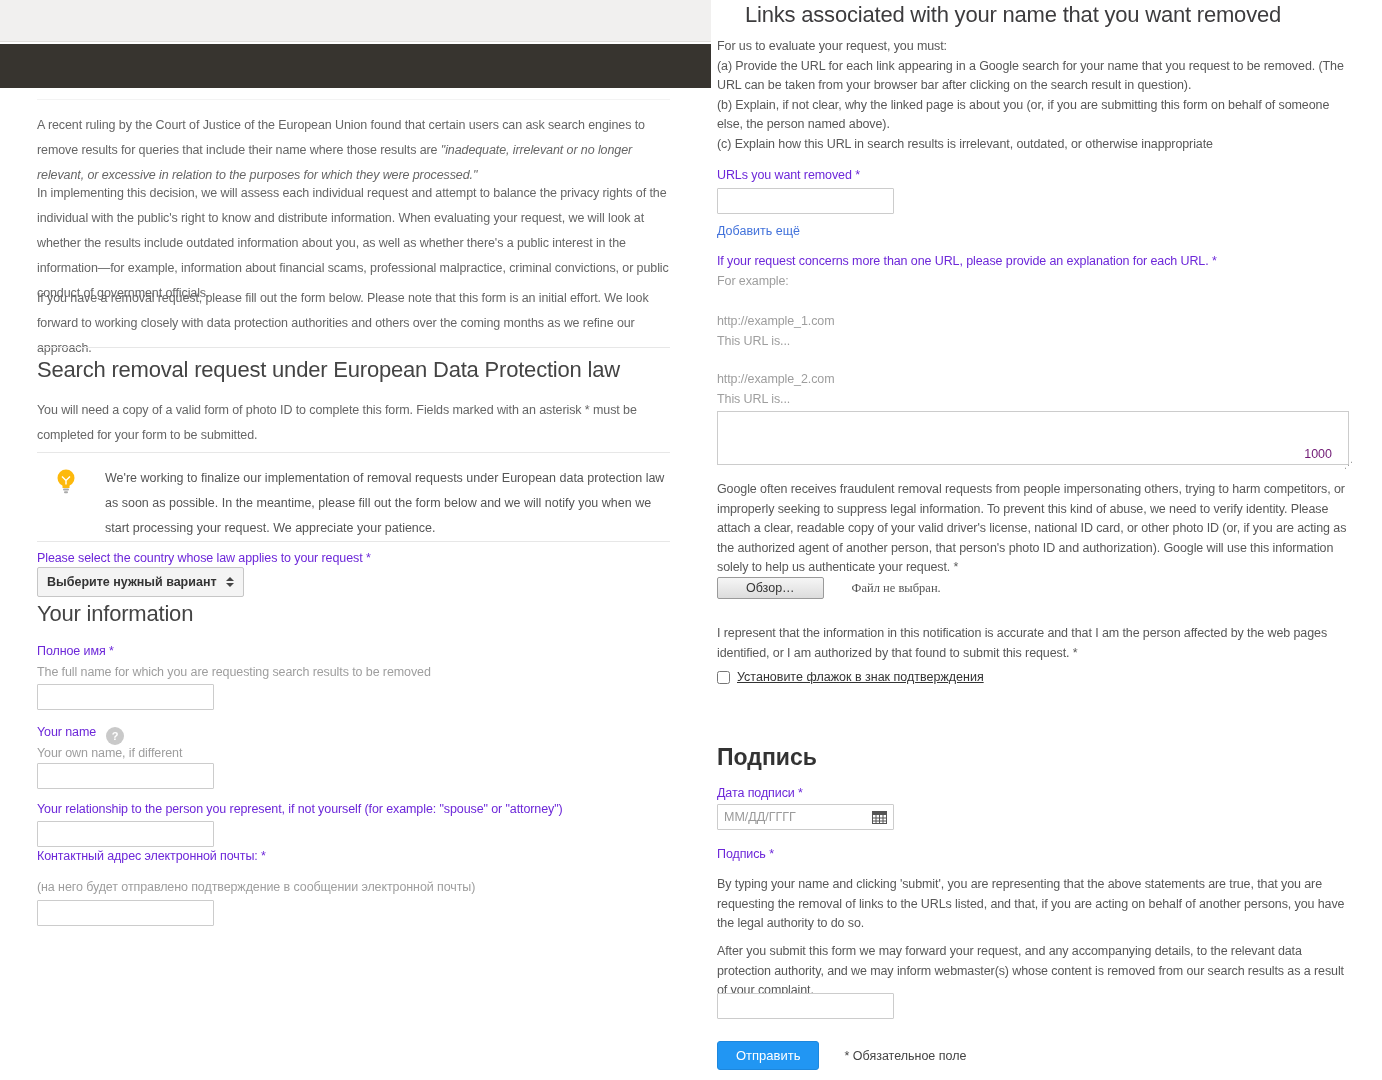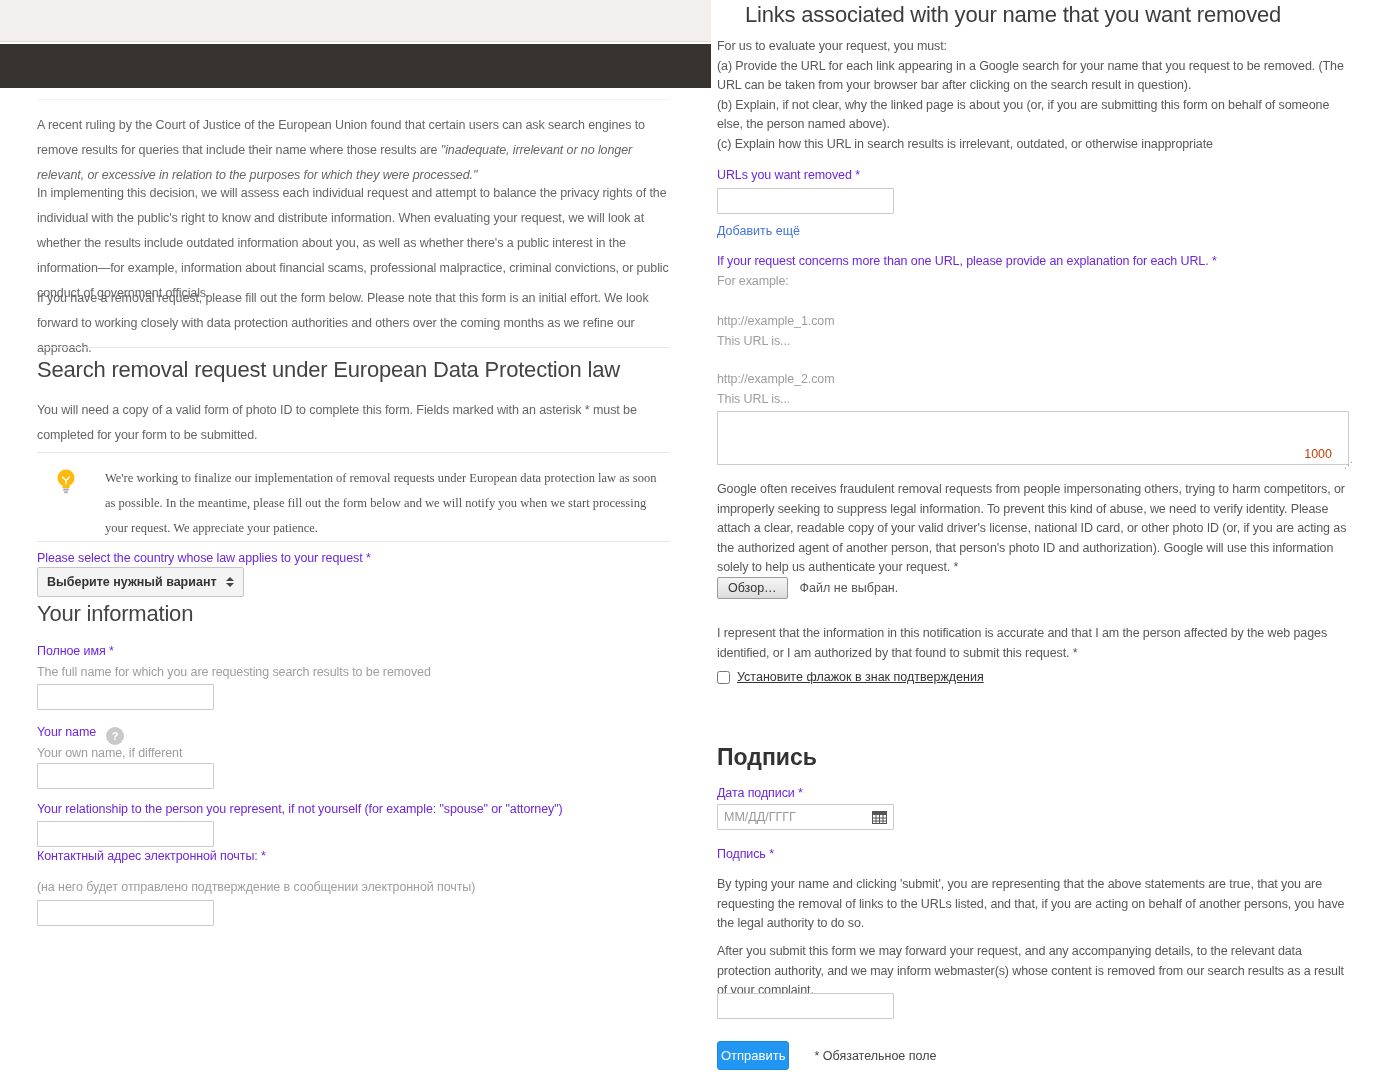--- a/index.html
+++ b/index.html
@@ -39,40 +39,40 @@
   .select-box{display:inline-flex;align-items:center;height:30px;box-sizing:border-box;padding:0 9px;background:#f4f4f4;border:1px solid #c6c6c6;border-radius:2px;cursor:default;}
   .select-box .sel-label{font-size:12.5px;font-weight:700;color:#333;}
   .arrows{display:inline-flex;flex-direction:column;margin-left:9px;row-gap:2px;}
   .tri-up{width:0;height:0;border-left:4px solid transparent;border-right:4px solid transparent;border-bottom:4px solid #444;}
   .tri-down{width:0;height:0;border-left:4px solid transparent;border-right:4px solid transparent;border-top:4px solid #444;}
 
   .help-badge{display:inline-flex;align-items:center;justify-content:center;width:18px;height:18px;border-radius:50%;background:#c9c9c9;color:#fff;font-size:11px;font-weight:700;margin-left:10px;vertical-align:-4px;}
 
   .notice-row{display:flex;}
   .bulb{width:22px;height:28px;margin:2px 0 0 18px;flex:none;}
-  .notice-text{margin-left:28px;width:560px;font-size:12.5px;line-height:25px;color:#555;font-family:Liberation Serif, serif;}
+  .notice-text{margin-left:28px;width:560px;font-size:12.5px;line-height:25px;color:#555;}
 
   .ta-wrap{position:relative;width:632px;height:54px;box-sizing:border-box;border:1px solid #ccc;background:#fff;}
   .ta-wrap textarea{position:absolute;inset:0;width:100%;height:100%;border:none;resize:none;outline:none;font-family:inherit;font-size:12.5px;padding:4px 6px;box-sizing:border-box;}
-  .ta-counter{position:absolute;right:16px;bottom:3px;font-size:12.5px;color:#c2410c;}
+  .ta-counter{position:absolute;right:16px;bottom:3px;font-size:12.5px;color:#701a75;}
   .ta-grip{position:absolute;right:-4px;bottom:-6px;color:#999;font-size:9px;letter-spacing:-1px;cursor:nwse-resize;}
 
   .file-row{display:flex;align-items:center;}
-  .file-btn{font-family:inherit;font-size:12.5px;color:#333;background:linear-gradient(#f6f6f6,#dcdcdc);border:1px solid #9a9a9a;border-radius:2px;padding:3px 10px;cursor:pointer;}
-  .file-status{margin-left:12px;font-size:12.5px;color:#555;}
+  .file-btn{font-family:inherit;font-size:12.5px;color:#333;background:linear-gradient(#f6f6f6,#dcdcdc);border:1px solid #9a9a9a;border-radius:2px;padding:3px 28px;cursor:pointer;}
+  .file-status{margin-left:28px;font-size:12.5px;color:#555;font-family:Liberation Serif, serif;}
 
   .chk-row{display:flex;align-items:center;}
   .chk-row input{width:13px;height:13px;margin:0;accent-color:#fff;}
   .chk-row .chk-label{margin-left:7px;font-size:12.5px;color:#333;text-decoration:underline;}
 
   .date-wrap{position:relative;display:inline-block;}
   .date-wrap .cal{position:absolute;right:7px;top:7px;}
 
   .submit-row{display:flex;align-items:center;}
-  .submit-btn{font-family:inherit;font-size:13px;color:#fff;background:var(--accent-blue);border:1px solid #1d87dd;border-radius:3px;padding:6px 3px;cursor:pointer;}
+  .submit-btn{font-family:inherit;font-size:13px;color:#fff;background:var(--accent-blue);border:1px solid #1d87dd;border-radius:3px;padding:6px 18px;cursor:pointer;}
   .req-note{margin-left:25px;font-size:12.5px;color:#444;}
 
   .link{font-size:12.5px;color:var(--link-blue);text-decoration:none;cursor:pointer;}
   .italic{font-style:italic;}
 </style>
 </head>
 <body>
 
 <div class="top-strip"></div>
 <div class="header-bar"></div>

